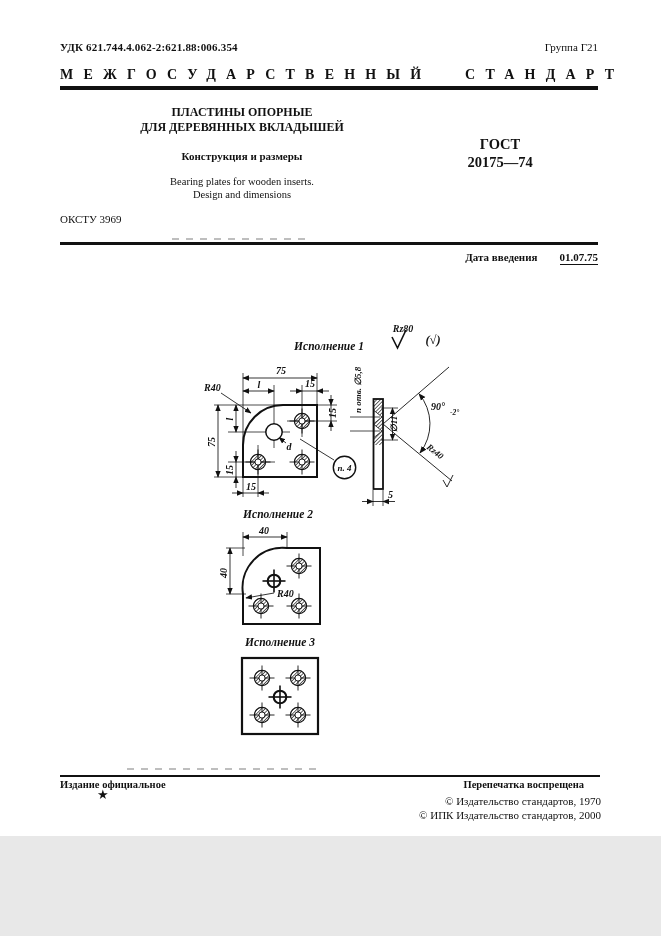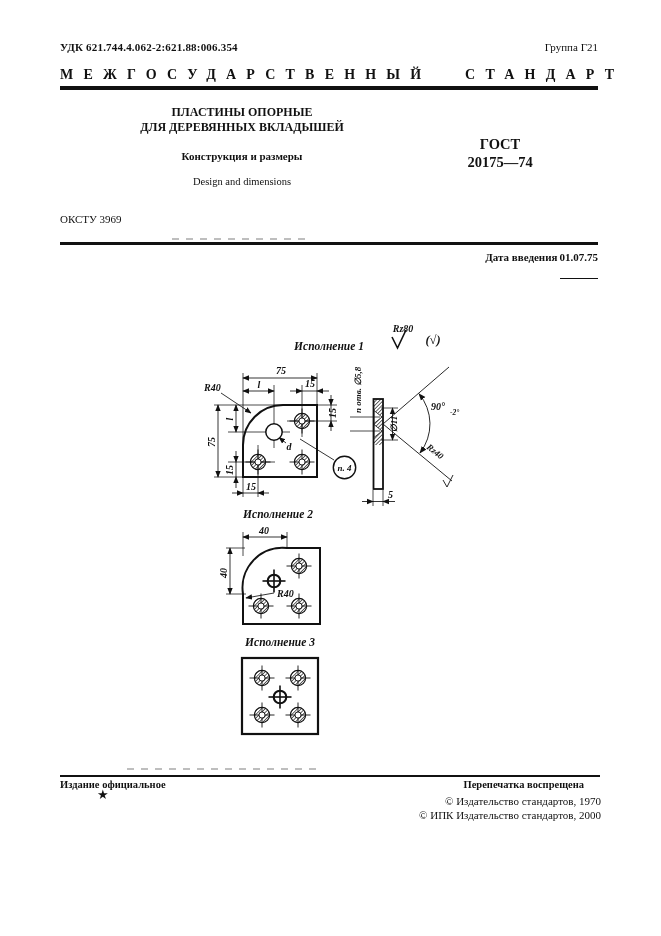--- a/index.html
+++ b/index.html
@@ -1,34 +1,34 @@
 <!DOCTYPE html>
 <html><head>
 <meta charset="utf-8">
 <style>
   html,body{margin:0;padding:0;background:#e8e8e8;}
-  .page{position:relative;width:661px;height:936px;background:#ffffff;margin:0 auto;
+  .page{position:relative;width:661px;height:836px;background:#ffffff;margin:0 auto;
         font-family:"Liberation Serif","DejaVu Serif",serif;color:#111;overflow:hidden;}
   .abs{position:absolute;}
   .udk{top:41px;left:60px;font-size:11px;font-weight:bold;letter-spacing:.2px;}
   .grp{top:41px;right:63px;font-size:11px;font-weight:normal;}
   .kind{top:67px;left:60px;width:545px;font-size:14px;font-weight:bold;
         letter-spacing:10.2px;word-spacing:20px;white-space:nowrap;}
   .bar1{top:86px;left:60px;width:538px;height:4px;background:#111;}
   .titleru{top:105px;left:98px;width:288px;text-align:center;font-size:12px;font-weight:bold;line-height:14.5px;}
   .subt{top:150px;left:98px;width:288px;text-align:center;font-size:11px;font-weight:bold;}
   .titleen{top:176px;left:98px;width:288px;text-align:center;font-size:10.5px;line-height:12.5px;}
   .gostblk{top:135px;left:430px;width:140px;text-align:center;font-size:14.5px;font-weight:bold;line-height:18px;}
   .okstu{top:213px;left:60px;font-size:11px;}
   .rule2{top:242px;left:60px;width:538px;height:3px;background:#111;}
   .artifact{height:2px;background:repeating-linear-gradient(90deg,#9b9b9b 0 7px,transparent 7px 14px);opacity:.65;}
   .a1{top:238px;left:172px;width:135px;}
   .a2{top:768px;left:127px;width:195px;}
   .dateline{top:251px;right:63px;font-size:11px;font-weight:bold;}
-  .dateline .dv{border-bottom:1.6px solid #111;padding-bottom:15px;margin-left:2px;}
+  .dateline .dv{border-bottom:1.6px solid #111;padding-bottom:1px;margin-left:22px;}
   .clause{top:285px;left:60px;width:541px;font-size:11.5px;line-height:14.5px;text-indent:28px;}
   .frule{top:775px;left:60px;width:540px;height:2px;background:#111;}
   .official{top:779px;left:60px;font-size:10.5px;font-weight:bold;}
   .reprint{top:779px;right:77px;font-size:10.5px;font-weight:bold;}
   .star{top:787px;left:97px;font-size:13px;}
   .copyr{top:795px;right:60px;font-size:11px;line-height:13.5px;text-align:right;}
   svg.drw{position:absolute;left:150px;top:318px;}
   svg .s{stroke:#111;fill:none;stroke-width:.75;}
   svg .d8{stroke-width:.85;}
   svg .out{stroke:#111;fill:none;stroke-width:2;}
@@ -59,20 +59,21 @@
   <div class="abs grp">Группа Г21</div>
   <div class="abs kind">МЕЖГОСУДАРСТВЕННЫЙ СТАНДАРТ</div>
   <div class="abs bar1"></div>
 
   <div class="abs subt">Конструкция и размеры</div>
   <div class="abs titleru">
     <div>ПЛАСТИНЫ ОПОРНЫЕ</div>
     <div>ДЛЯ ДЕРЕВЯННЫХ ВКЛАДЫШЕЙ</div>
   </div>
   <div class="abs titleen">
+    <div>Bearing plates for wooden inserts.</div>
     <div>Design and dimensions</div>
   </div>
   <div class="abs gostblk">
     <div>ГОСТ</div>
     <div>20175—74</div>
   </div>
   <div class="abs okstu">ОКСТУ 3969</div>
 
   <div class="abs a1 artifact"></div>
   <div class="abs rule2"></div>

